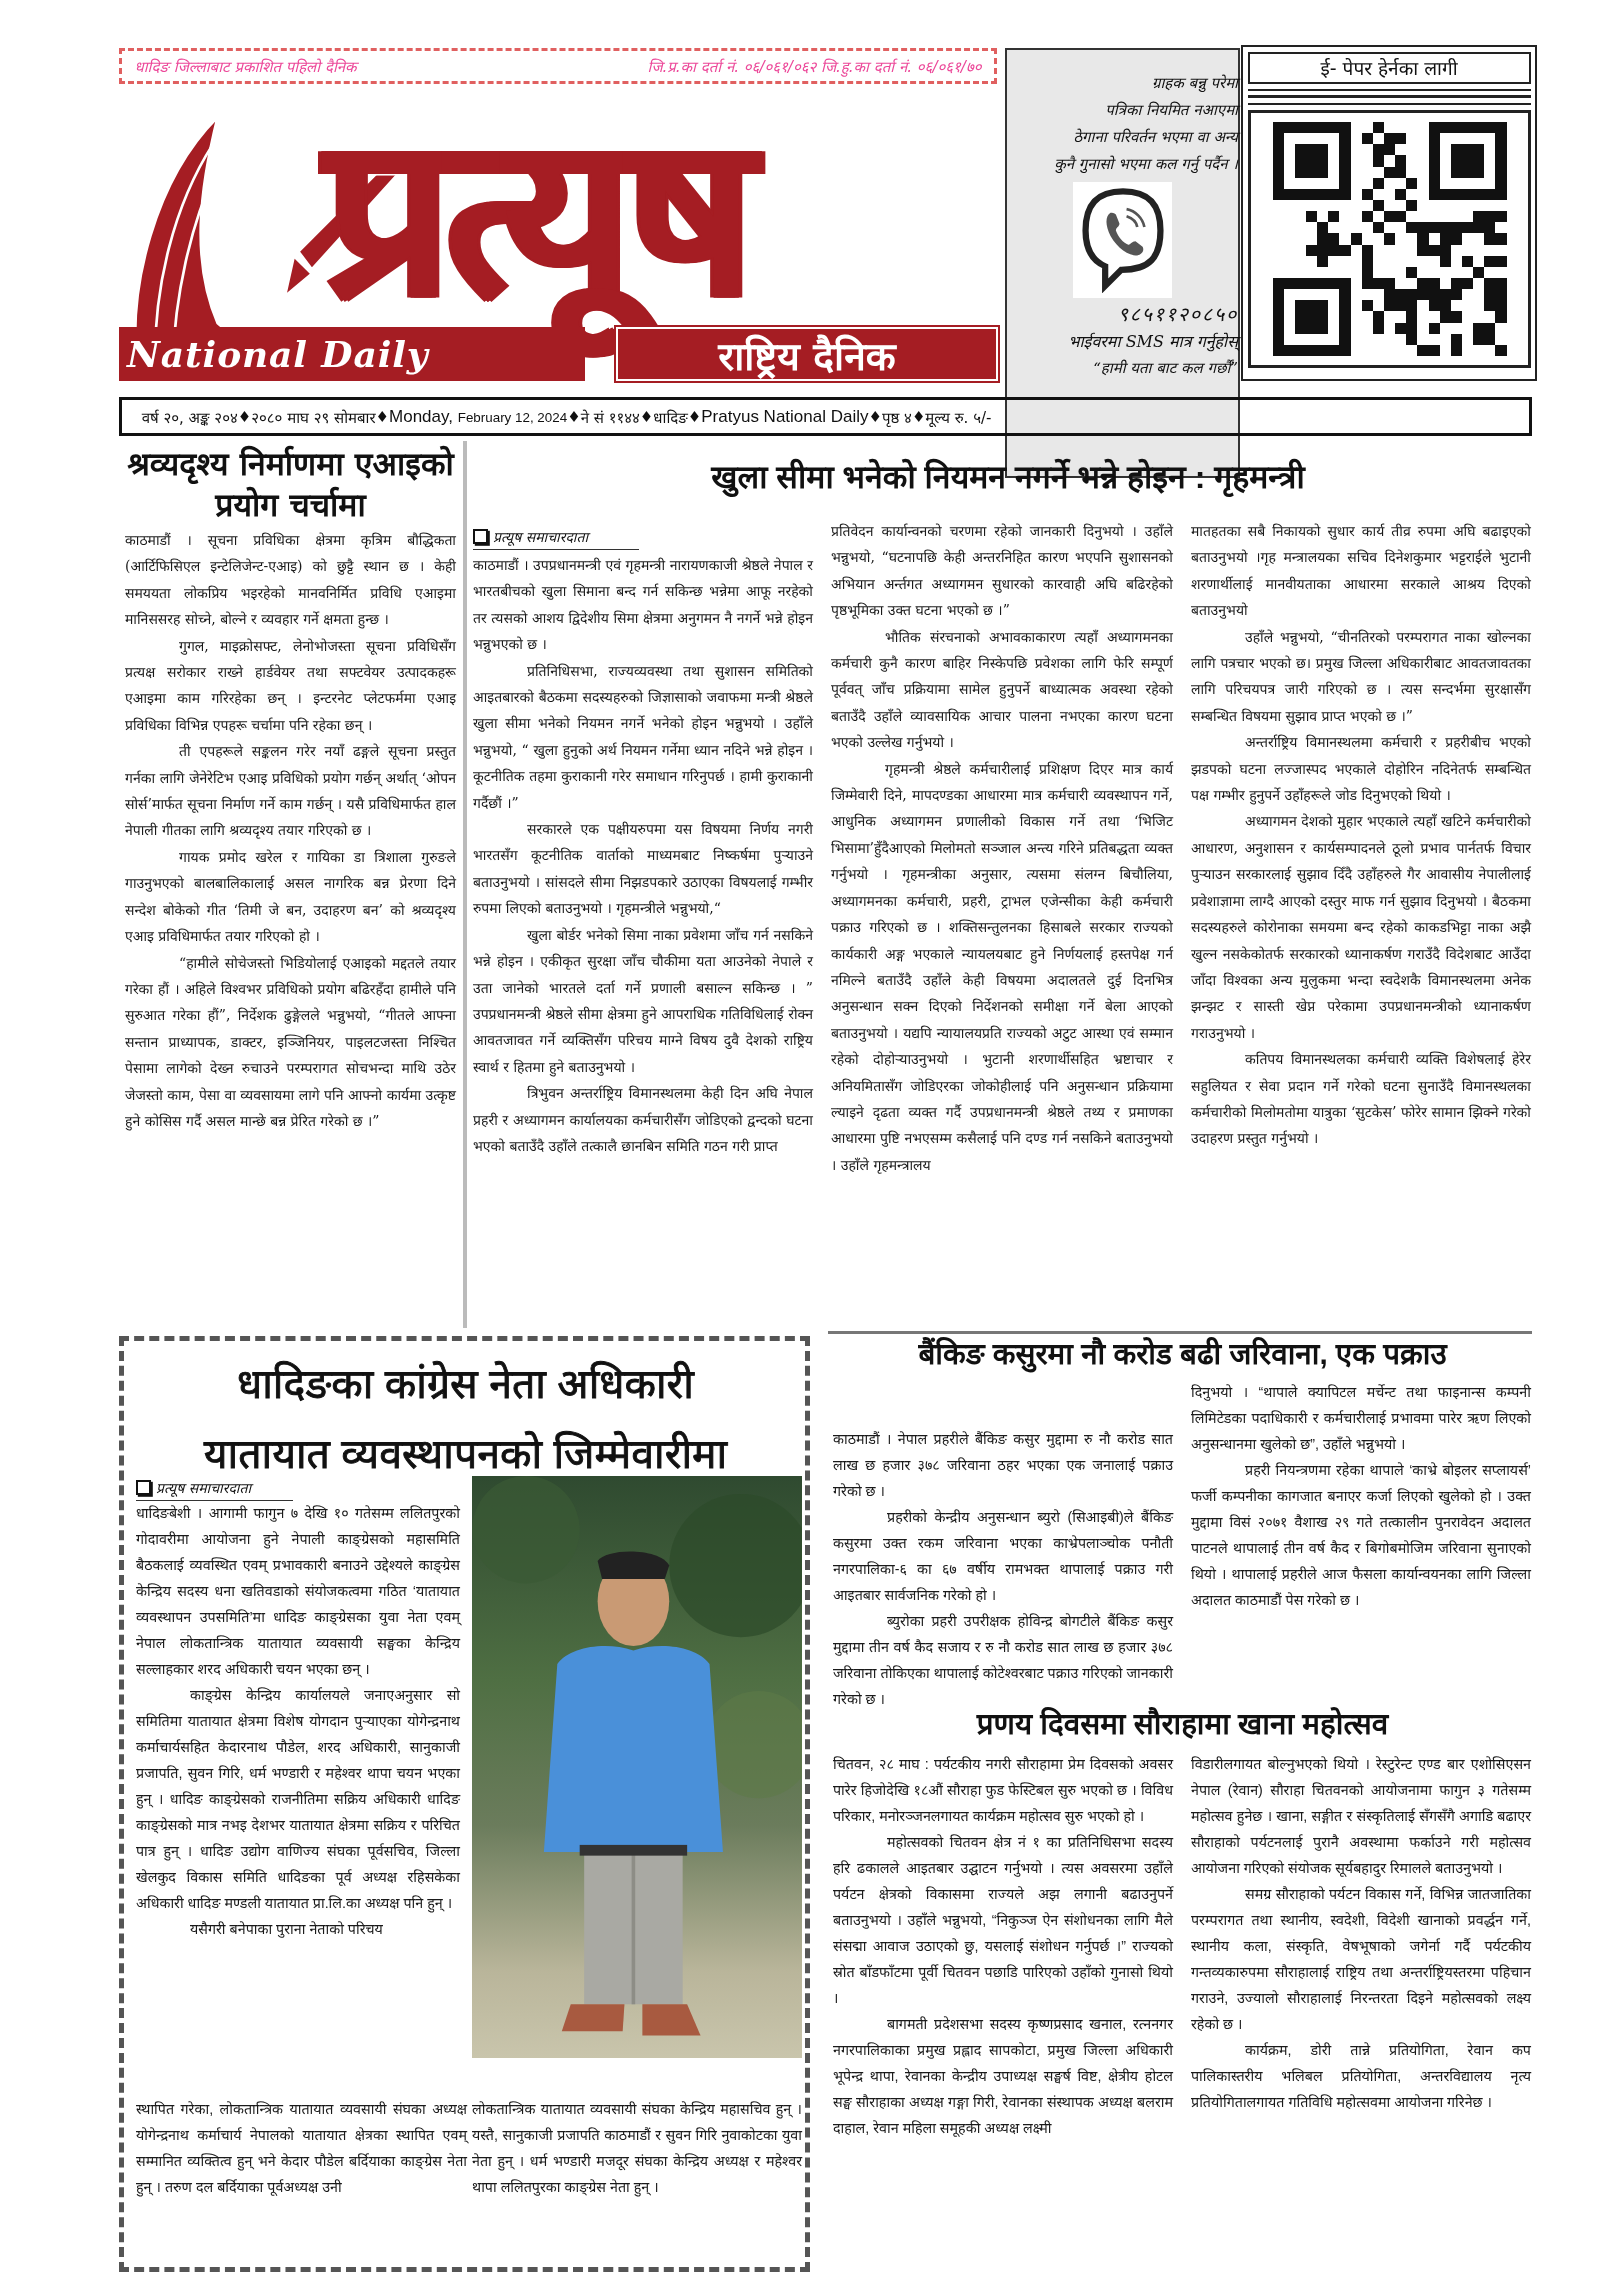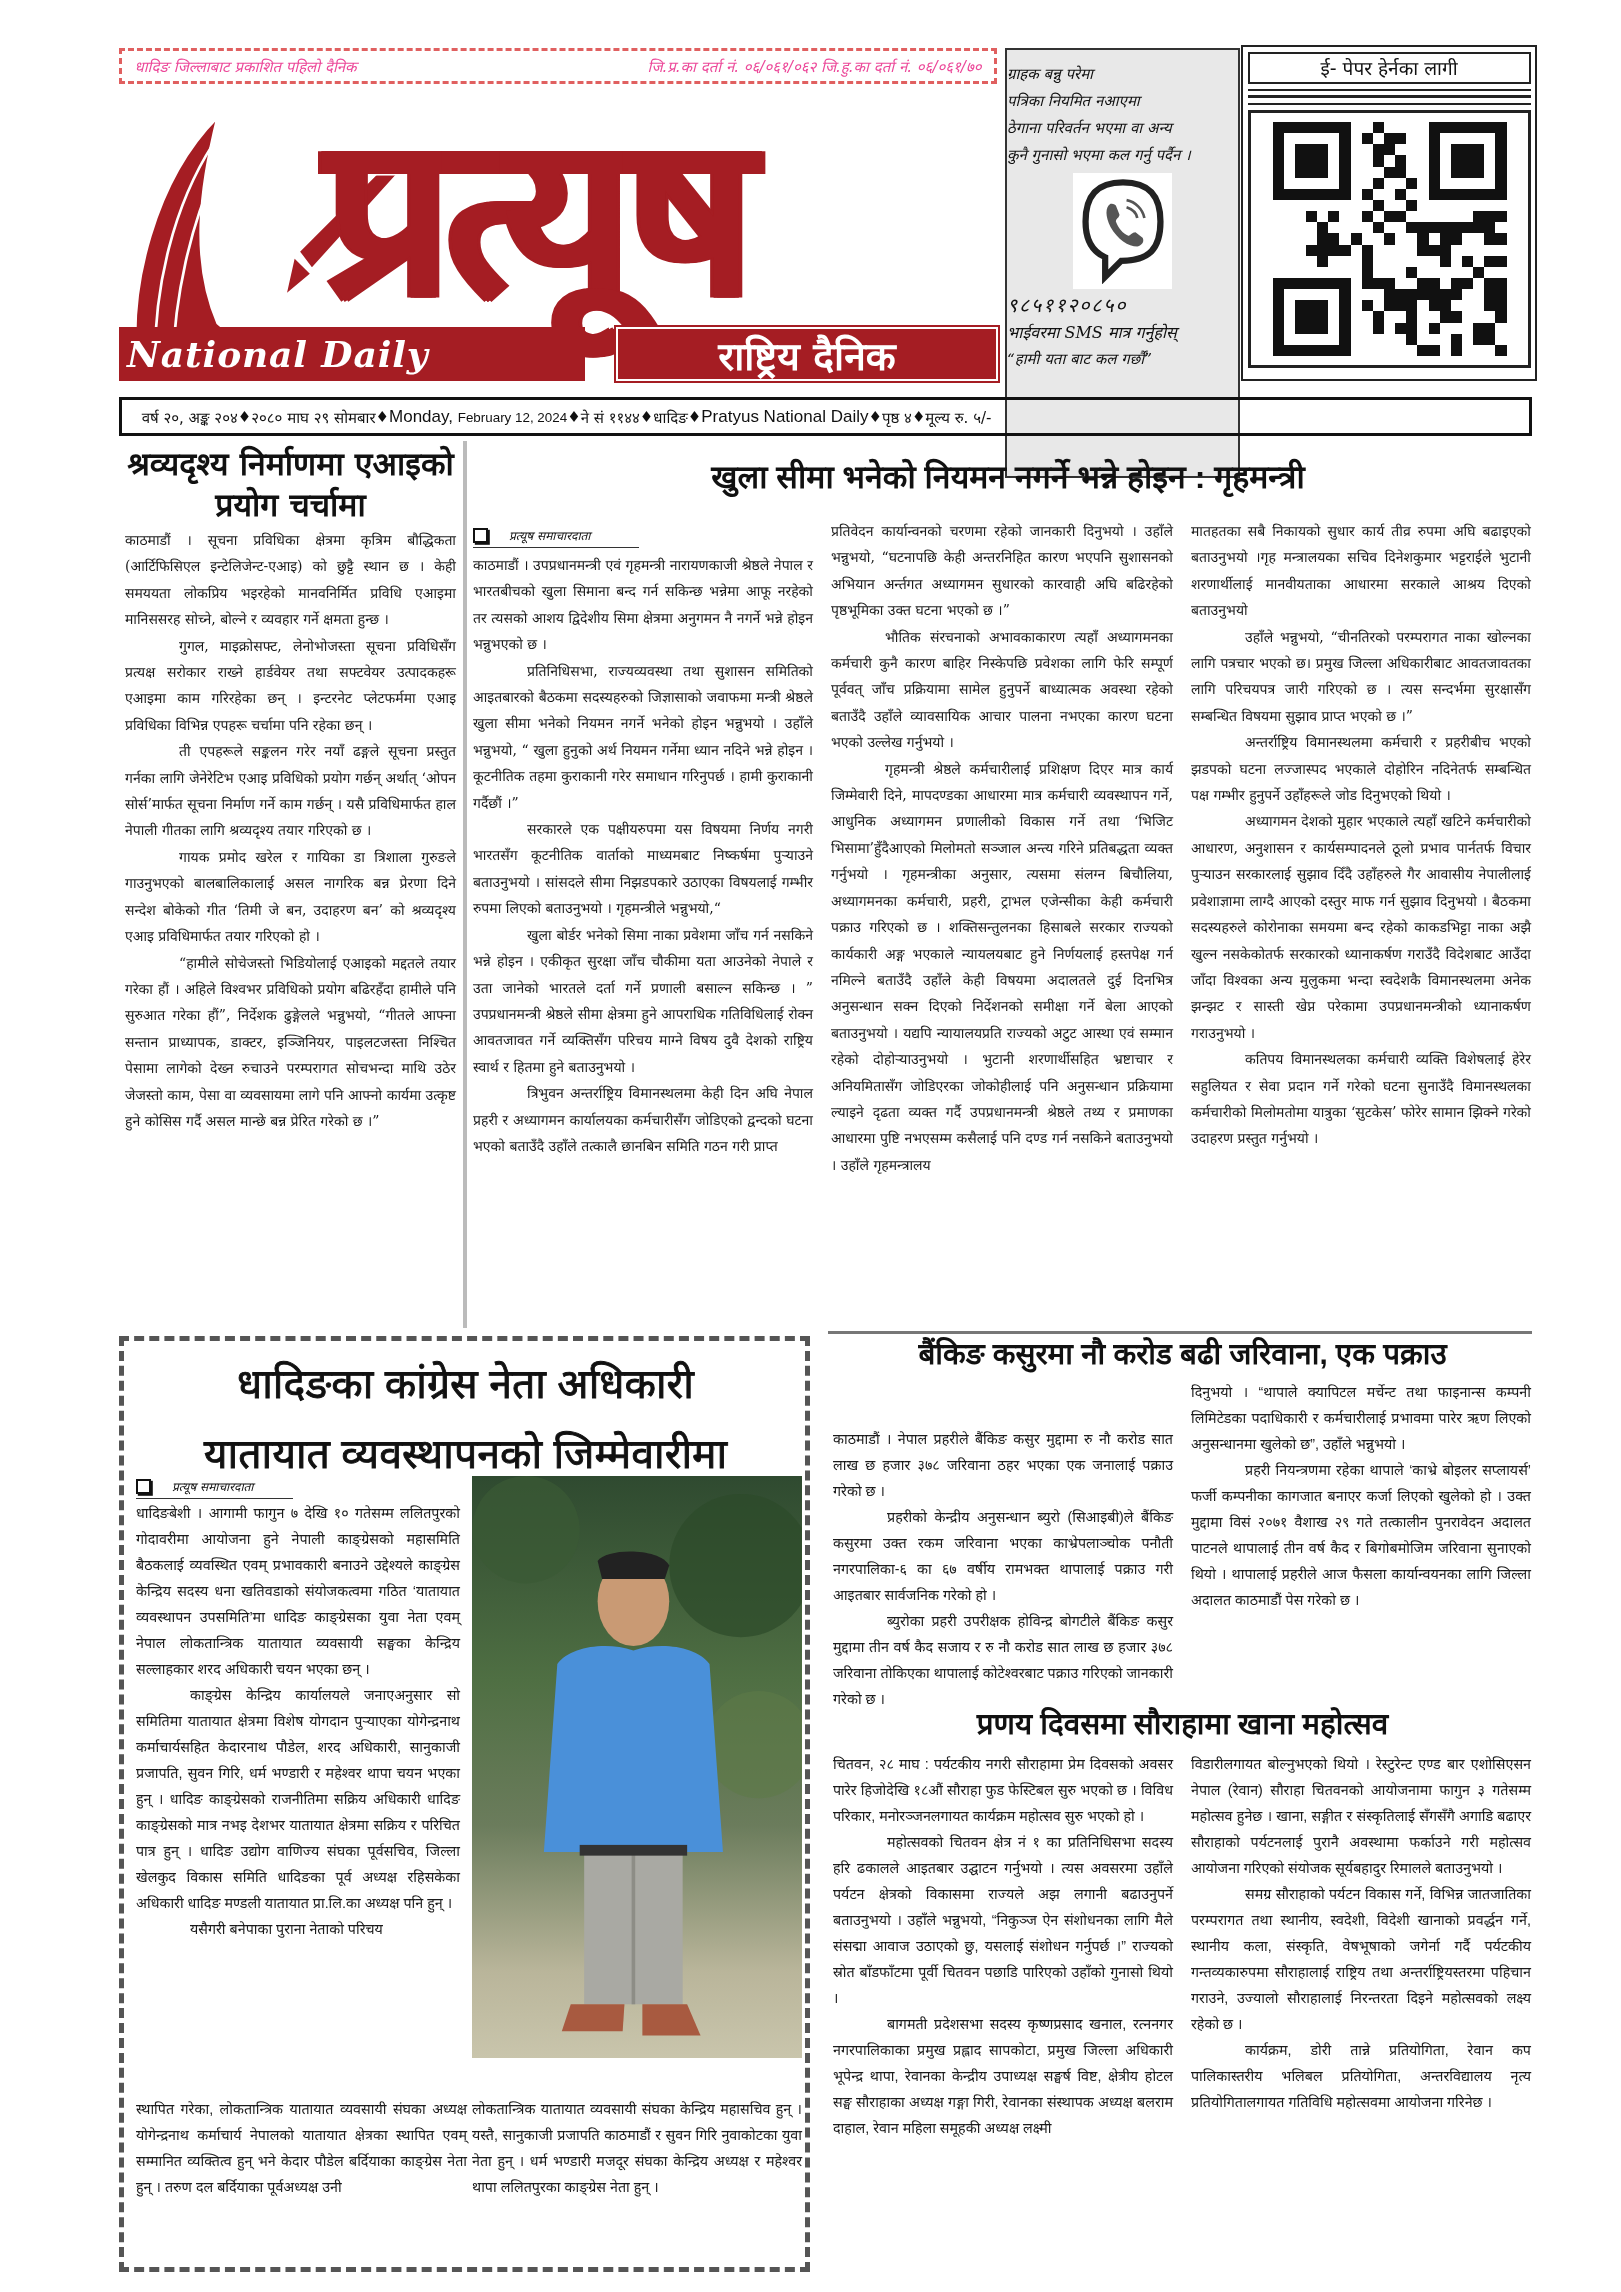--- a/index.html
+++ b/index.html
@@ -25,22 +25,22 @@
     color: #fff; font-family: "DejaVu Serif", serif; font-style: italic; font-weight: bold;
     font-size: 36px; display: flex; align-items: center; padding-left: 8px; letter-spacing: 0.9px;
   }
   .logo-band-right {
     position: absolute; left: 497px; top: 237px; width: 382px; height: 54px; background: #a51d23;
     border: 2.7px solid #fff; outline: 2.7px solid #a51d23; color: #fff; font-weight: bold; font-size: 39px;
     display: flex; align-items: center; justify-content: center;
   }
   .viber-box {
     position: absolute; left: 1005px; top: 48px; width: 235px; height: 430px; background: #e8e8e8;
-    border: 2.7px solid #333; text-align: left; font-style: italic; font-size: 15px; line-height: 27px;
-    font-family: "DejaVu Serif", serif; padding-top: 11px;
+    border: 2.7px solid #333; text-align: right; font-style: italic; font-size: 15px; line-height: 27px;
+    font-family: "DejaVu Serif", serif; padding-top: 20px;
   }
   .viber-icon-wrap { width: 99px; height: 116px; margin: 3.6px auto 3.6px; background: #fff; display:flex; align-items:center; justify-content:center; }
   .viber-number { font-size: 19.7px; letter-spacing: 1.8px; font-style: italic; }
   .viber-sms { font-size: 16px; }
   .qr-panel {
     position: absolute; left: 1241px; top: 45px; width: 296px; height: 336px; border: 2.7px solid #222;
     background: #fff; padding: 4.5px;
   }
   .qr-label {
     border: 2.7px solid #222; height: 32px; display: flex; align-items: center; justify-content: center;
@@ -61,21 +61,21 @@
 
   
   .col-text {
     position: absolute; font-family: "DejaVu Serif", serif; font-size: 14px; line-height: 26.4px;
     text-align: justify; color: #1a1a1a;
   }
   .col-text p { text-indent: 0; }
   .col-text p.ind { text-indent: 54px; }
   .headline { position: absolute; font-weight: bold; color: #111; text-align: center; }
   .byline {
-    position: absolute; font-style: italic; font-size: 12px; display: flex; align-items: center; gap: 21px;
+    position: absolute; font-style: italic; font-size: 14px; display: flex; align-items: center; gap: 5px;
     border-bottom: 1.8px solid #333; padding-bottom: 2.7px;
   }
   .byline-box { width: 15px; height: 15px; border: 2.7px solid #111; box-shadow: 1.8px 1.8px 0 #111; background:#fff; }
   .vrule { position: absolute; width: 3.6px; background: #bbb; }
   .hrule { position: absolute; height: 2.7px; background: #777; }
 
   
   .ai-head { left: 125px; top: 444px; width: 331px; font-size: 32px; line-height: 41px; }
 
   

